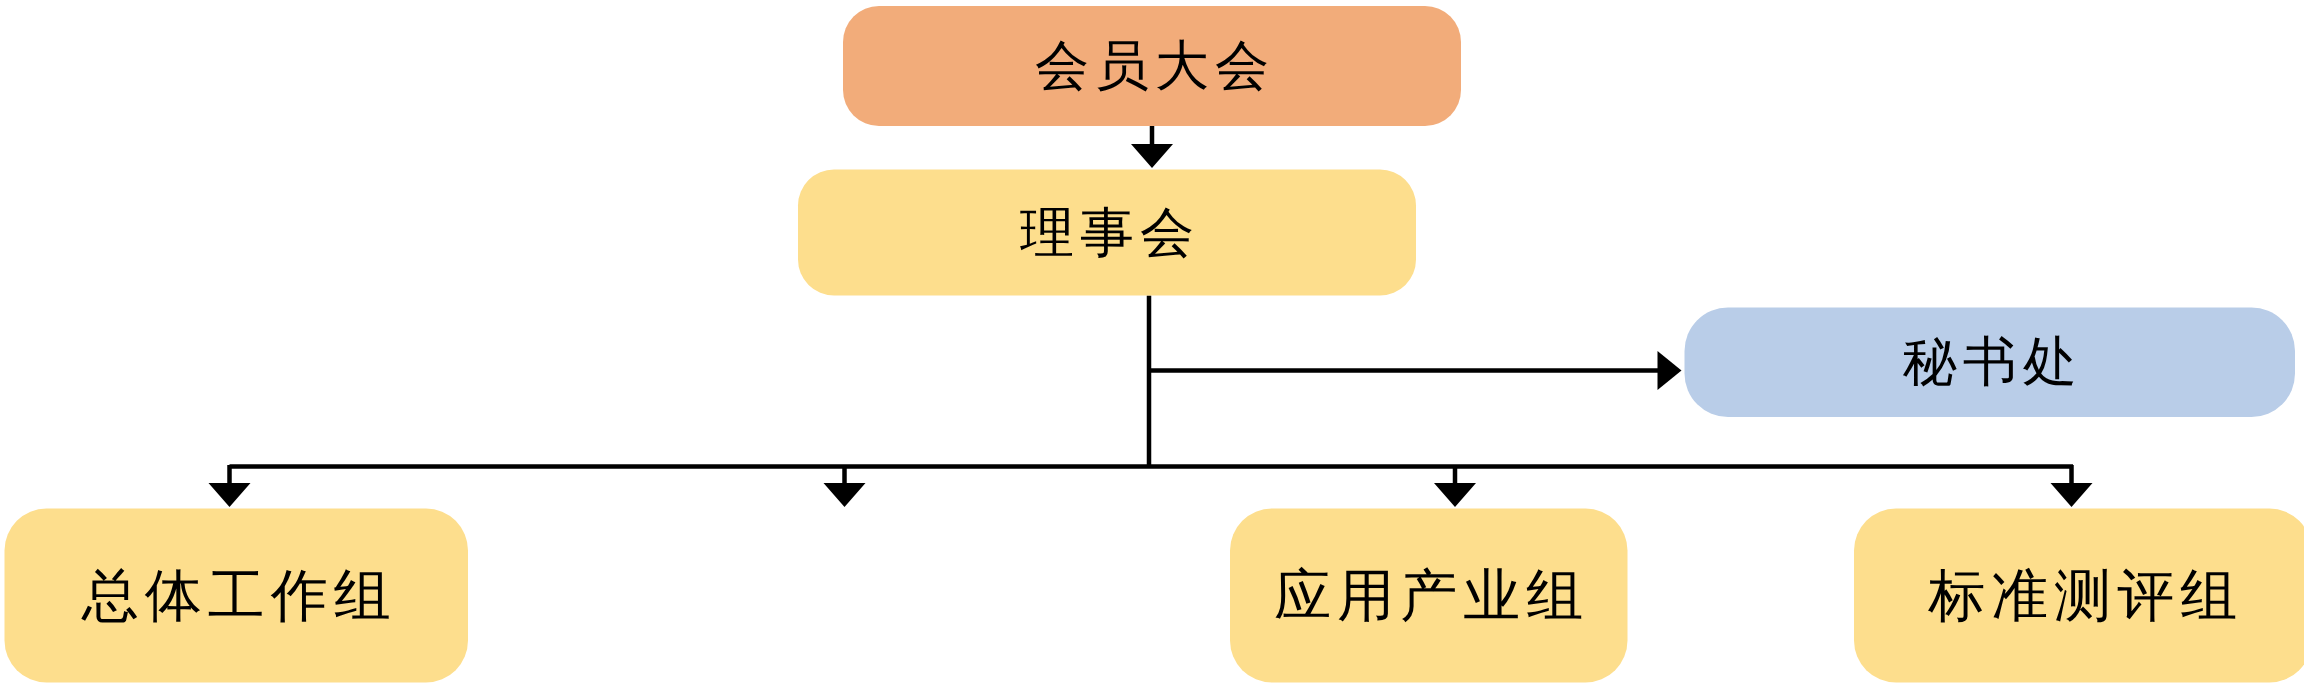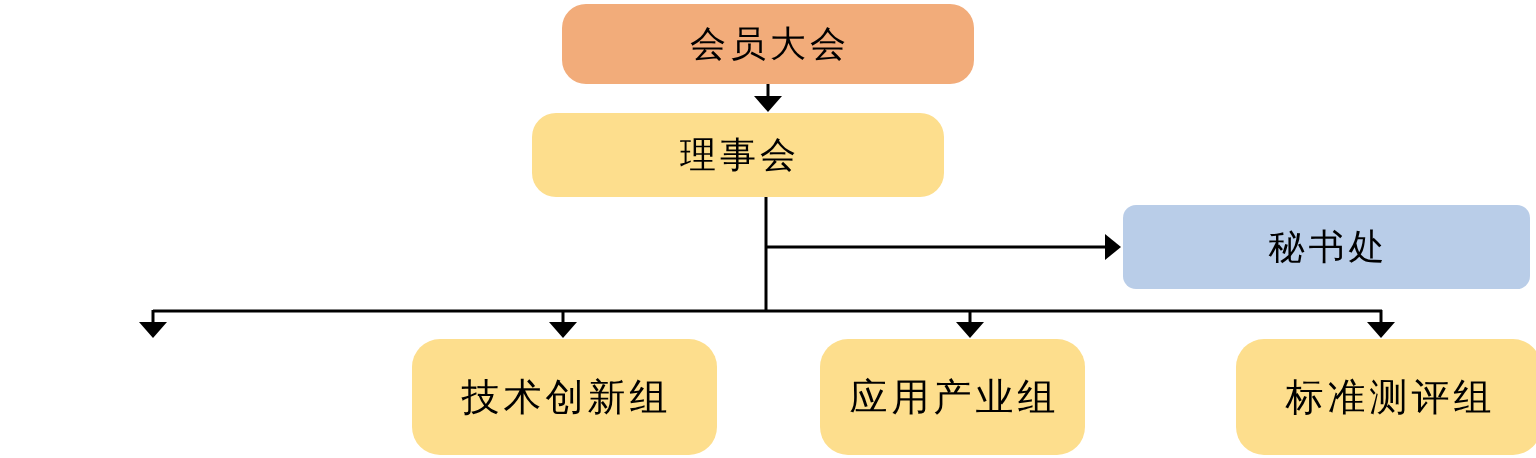--- a/index.html
+++ b/index.html
@@ -31,23 +31,23 @@
     left: 562px; top: 4px; width: 412px; height: 80px;
     background: var(--assembly-fill, #F2AC7A);
     border-radius: 24px;
   }
   .node-board {
     left: 532px; top: 113px; width: 412px; height: 84px;
     background: var(--council-fill, #FDDE8D);
     border-radius: 24px;
   }
   .node-secretariat {
-    left: 1123px; top: 205px; width: 407px; height: 84px;
+    left: 1123px; top: 205px; width: 407px; height: 73px;
     background: var(--secretariat-fill, #B9CDE8);
-    border-radius: 13px;
+    border-radius: 29px;
   }
   .node-wg {
     top: 339px; height: 116px;
     background: var(--working-group-fill, #FDDE8D);
     border-radius: 28px;
     font-size: 38px;
   }
   .node-wg1 { left: 3px;    width: 309px; }
   .node-wg2 { left: 412px;  width: 305px; }
   .node-wg3 { left: 820px;  width: 265px; }
@@ -109,24 +109,24 @@
   </div>
 
   <div class="node node-board">
     <span>理事会</span>
   </div>
 
   <div class="node node-secretariat">
     <span>秘书处</span>
   </div>
 
+  <div class="node node-wg node-wg1">
+    <span>总体工作组</span>
+  </div>
 
-  <div class="node node-wg node-wg2">
-    <span>技术创新组</span>
-  </div>
 
   <div class="node node-wg node-wg3">
     <span>应用产业组</span>
   </div>
 
   <div class="node node-wg node-wg4">
     <span>标准测评组</span>
   </div>
 
 </div>

